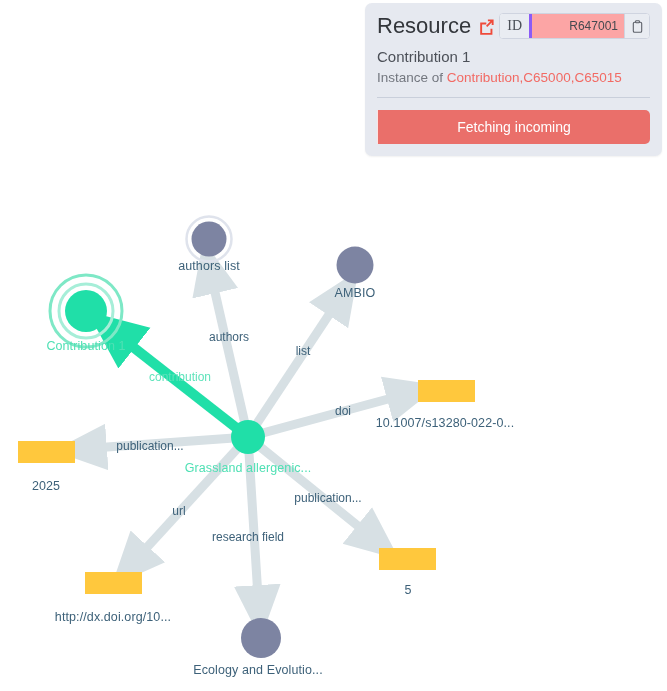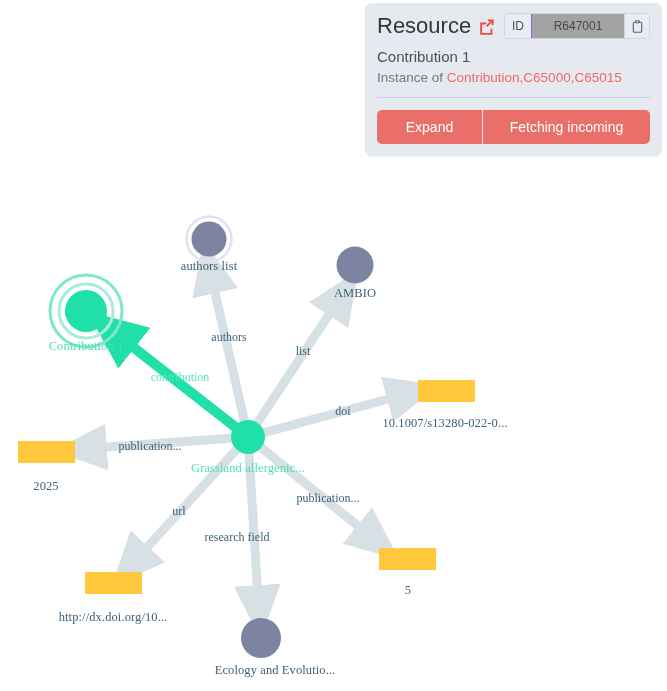--- a/index.html
+++ b/index.html
@@ -6,21 +6,21 @@
   body{
     width:667px;height:691px;
     background:#ffffff;
     font-family:"Liberation Sans", sans-serif;
     overflow:hidden;
     position:relative;
   }
 
   
   #graph-canvas{
-    position:absolute;left:0;top:0;width:667px;height:549px;font-family:Liberation Serif, serif;
+    position:absolute;left:0;top:0;width:667px;height:549px;
   }
   #graph-svg{position:absolute;left:0;top:0;}
 
   .node-label{
     position:absolute;
     font-size:12.5px;
     color:#3d6179;
     white-space:nowrap;
     letter-spacing:.1px;
     transform:translateX(-50%);
@@ -52,28 +52,29 @@
   .panel-title{
     font-size:22px;color:#33363b;font-weight:400;line-height:1;
   }
   .ext-link-icon{display:block;line-height:0;}
   .id-group{
     display:flex;align-items:stretch;height:24px;
     border:1px solid #cfd4e0;border-radius:4px;overflow:hidden;
     background:#fff;
   }
   .id-addon{
-    background:#e9ecf2;color:#4a4f57;font-size:12px;
+    background:#e9ecf2;color:#4a4f57;font-size:14px;
     display:flex;align-items:center;padding:0 7px;
-    border-right:1px solid #8b5cf6;
+    border-right:3px solid #8b5cf6;
+    font-family:Liberation Serif, serif;
   }
   .id-input{
-    border:0;outline:0;background:#a3a3a3;color:#45494f;
+    border:0;outline:0;background:#fca5a5;color:#45494f;
     font-size:12px;font-family:"Liberation Sans", sans-serif;
-    width:80px;padding:0 6px;text-align:center;
+    width:80px;padding:0 6px;text-align:right;
   }
   .id-copy{
     background:#e9ecf2;border-left:1px solid #cfd4e0;
     display:flex;align-items:center;justify-content:center;
     width:24px;cursor:pointer;
   }
   .panel-sub{
     font-size:15px;color:#4c5058;margin-top:9px;line-height:1.25;
   }
   .panel-inst{
@@ -141,33 +142,33 @@
       <circle cx="86" cy="311" r="36" fill="none" stroke="#7ee8c6" stroke-width="3"></circle>
       <circle cx="86" cy="311" r="27" fill="none" stroke="#a6eed8" stroke-width="3"></circle>
       <circle cx="86" cy="311" r="21" fill="#20dfa8"></circle>
     </g>
   </svg>
 
   <div class="node-label" style="left:209px;top:259px;">authors list</div>
   <div class="node-label" style="left:355px;top:286px;">AMBIO</div>
   <div class="node-label sel" style="left:86px;top:339px;">Contribution 1</div>
   <div class="node-label sel" style="left:248px;top:461px;">Grassland allergenic...</div>
-  <div class="node-label" style="left:275px;top:663px;">Ecology and Evolutio...</div>
+  <div class="node-label" style="left:258px;top:663px;">Ecology and Evolutio...</div>
   <div class="node-label" style="left:46px;top:479px;">2025</div>
   <div class="node-label" style="left:445px;top:416px;">10.1007/s13280-022-0...</div>
   <div class="node-label" style="left:113px;top:610px;">http://dx.doi.org/10...</div>
   <div class="node-label" style="left:408px;top:583px;">5</div>
 
   <div class="edge-label sel" style="left:168px;top:377px;margin-left:12px;">contribution</div>
   <div class="edge-label" style="left:229px;top:337px;">authors</div>
   <div class="edge-label" style="left:303px;top:351px;">list</div>
   <div class="edge-label" style="left:343px;top:411px;">doi</div>
   <div class="edge-label" style="left:150px;top:446px;">publication...</div>
   <div class="edge-label" style="left:179px;top:511px;">url</div>
-  <div class="edge-label" style="left:237px;top:537px;">research field</div>
+  <div class="edge-label" style="left:248px;top:537px;">research field</div>
   <div class="edge-label" style="left:328px;top:498px;">publication...</div>
 </div>
 
 <div id="resource-panel">
 
   <div class="panel-top">
     <div class="panel-title-wrap">
       <div class="panel-title">Resource</div>
       <a class="ext-link-icon" href="#">
         <svg width="17" height="17" viewBox="0 0 17 17" aria-hidden="true">
@@ -192,16 +193,15 @@
   <div class="panel-sub">Contribution 1</div>
 
   <div class="panel-inst">
     <span>Instance of</span>
     <a href="#">Contribution,C65000,C65015</a>
   </div>
 
   <div class="panel-divider"></div>
 
   <div class="panel-actions">
-    <button class="btn btn-expand">Expand</button>
     <button class="btn btn-fetch">Fetching incoming</button>
   </div>
 </div>
 
 </body></html>

